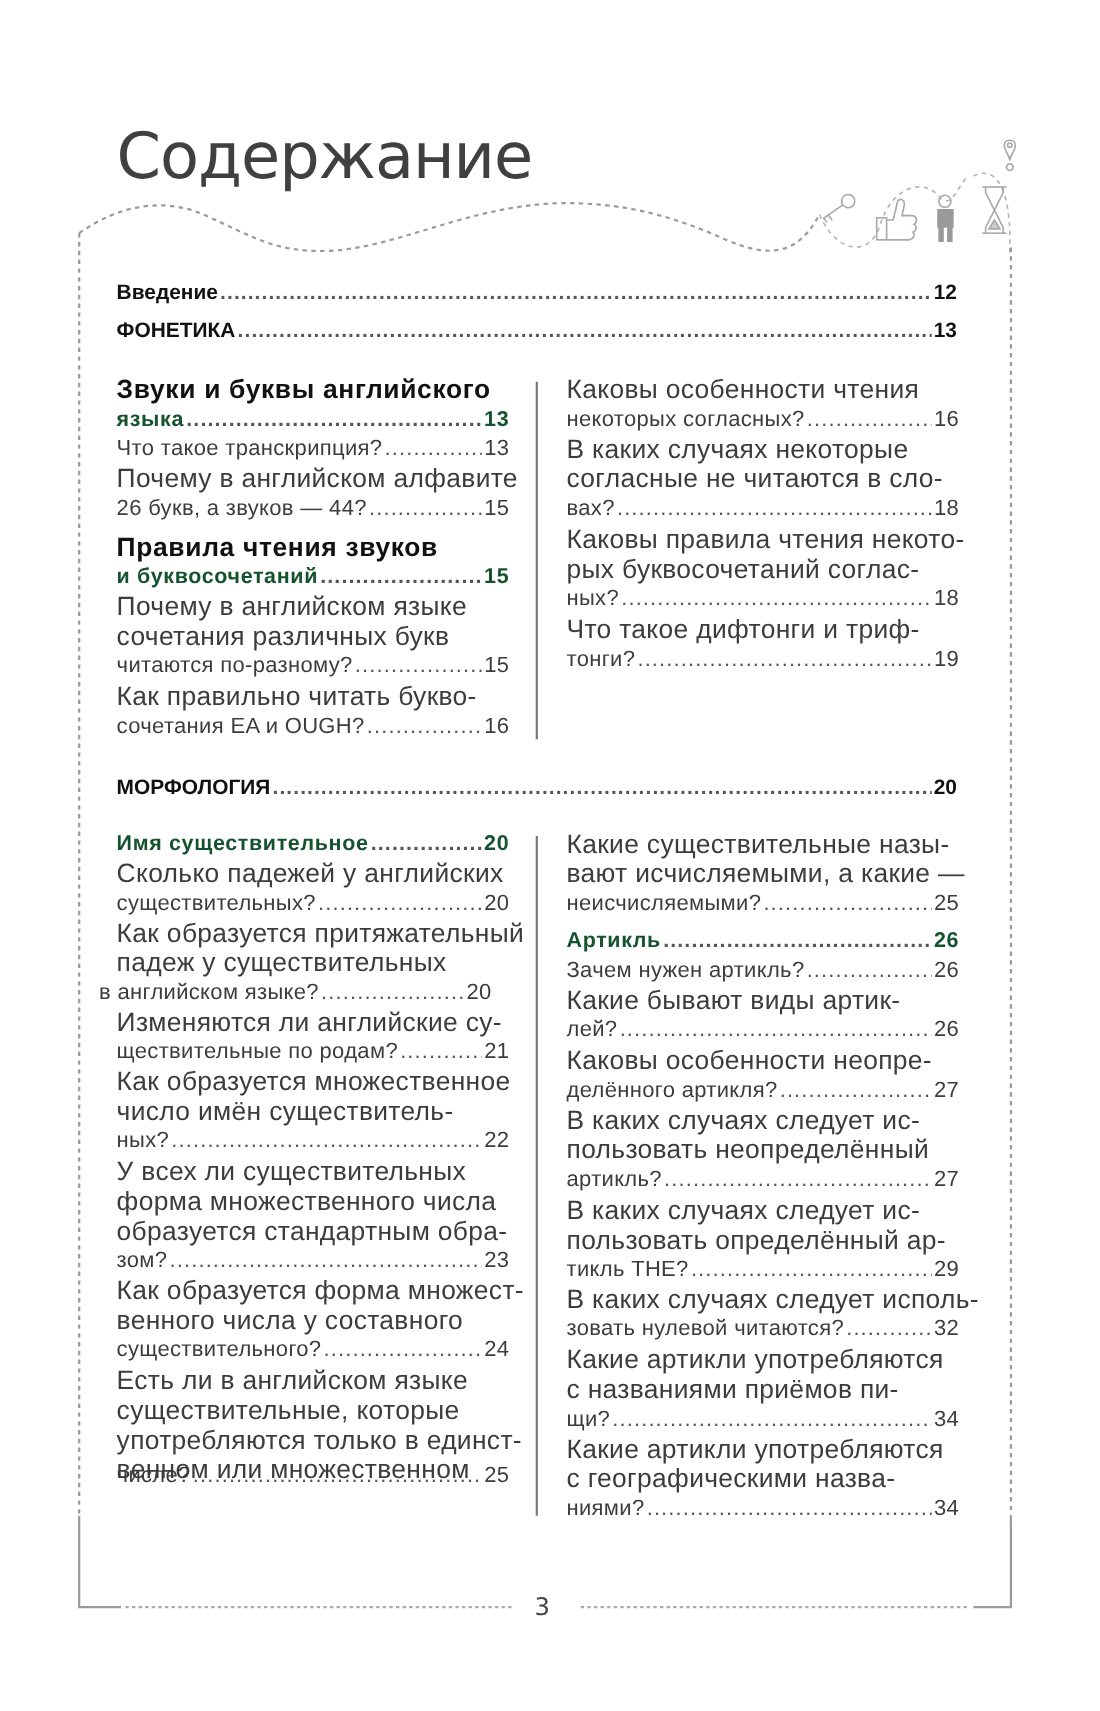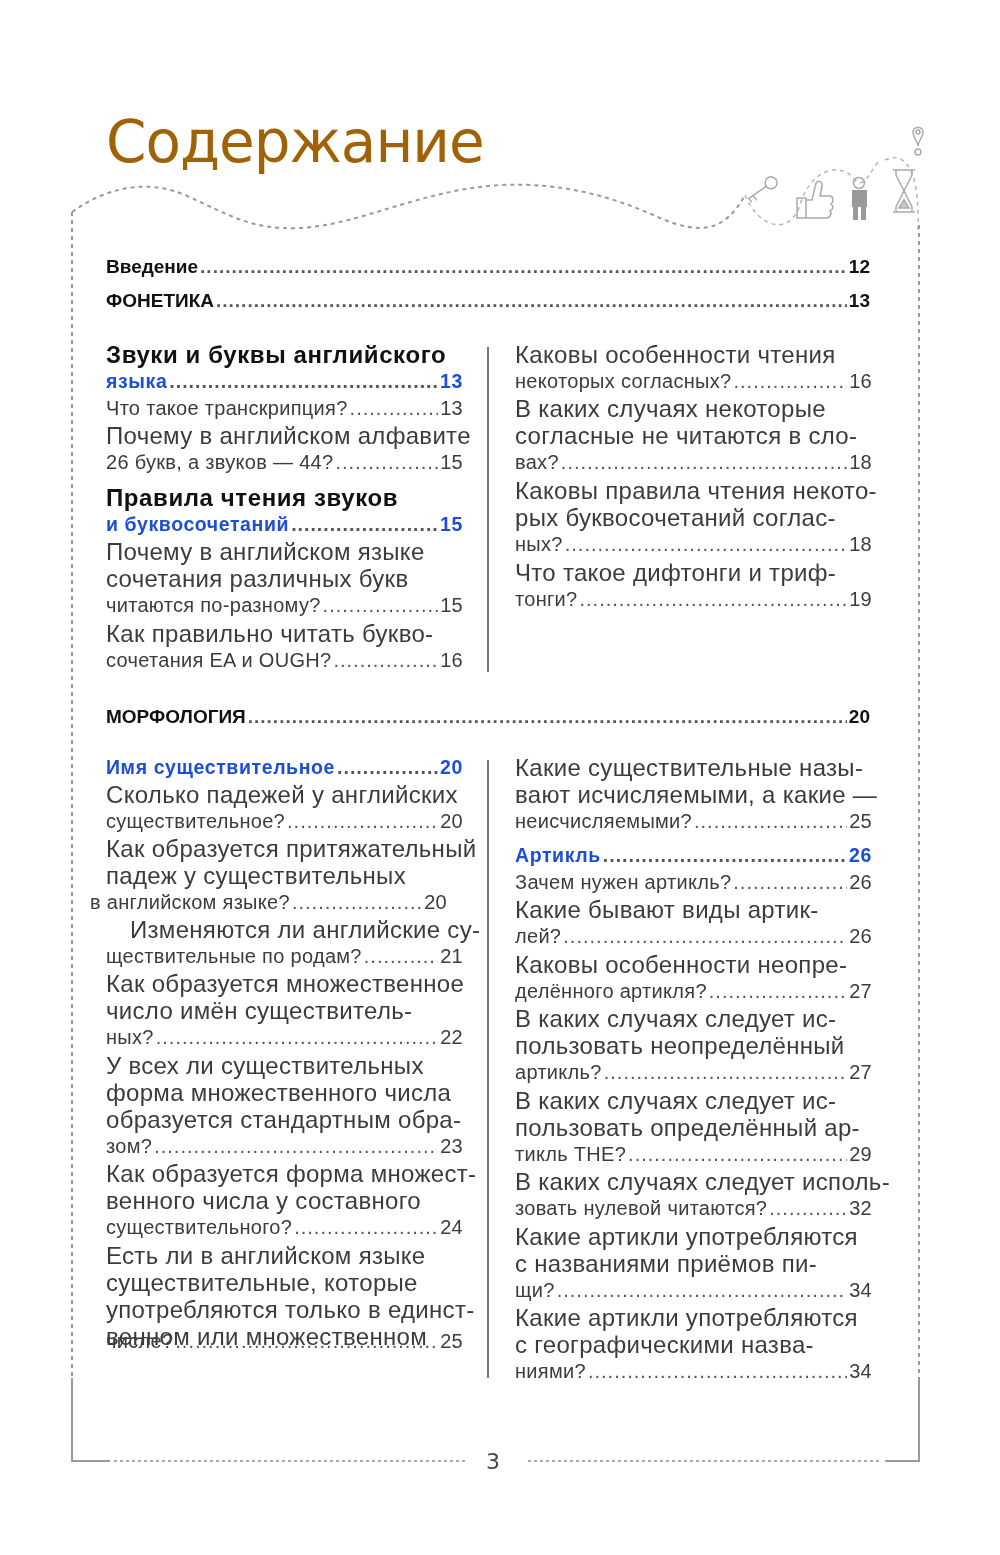--- a/index.html
+++ b/index.html
@@ -1,25 +1,25 @@
 <!DOCTYPE html>
 <html><head>
 <meta charset="utf-8">
 <style>
   html, body { margin: 0; padding: 0; background: #ffffff; }
   body { width: 1000px; height: 1555px; position: relative; overflow: hidden; font-family: "Liberation Sans", sans-serif; color: #3a3a3a; }
-  .title { position: absolute; left: 106px; top: 108px; font-family: "DejaVu Sans", sans-serif; font-size: 58px; font-weight: normal; color: #a16207; letter-spacing: -1px; margin: 0; }
+  .title { position: absolute; left: 106px; top: 108px; font-family: "DejaVu Sans", sans-serif; font-size: 58px; font-weight: normal; color: #404040; letter-spacing: -1px; margin: 0; }
   .deco { position: absolute; left: 0; top: 0; width: 1000px; height: 1555px; pointer-events: none; }
   .row { position: absolute; display: flex; align-items: baseline; font-size: 20px; line-height: 27px; white-space: nowrap; }
   .row .lbl { flex: 0 0 auto; }
   .row .dots { flex: 1 1 auto; overflow: hidden; color: #555; margin: 0 2px; }
   .row .dots::after { content: "........................................................................................................................................................................................................................"; letter-spacing: 1px; }
   .row .pg { flex: 0 0 auto; }
   .chapter { font-weight: bold; color: #111; font-size: 19px; }
-  .section { font-weight: bold; color: #1d4ed8; font-size: 19.5px; letter-spacing: 0.6px; }
+  .section { font-weight: bold; color: #14532d; font-size: 19.5px; letter-spacing: 0.6px; }
   .item { color: #3c3c3c; font-size: 20px; letter-spacing: 0.3px; }
   .cont { position: absolute; font-size: 24px; line-height: 27px; white-space: nowrap; }
   .cont.section { font-weight: bold; color: #111; }
   .cont.item { color: #3c3c3c; }
   .justify { display: flex; justify-content: space-between; }
   .pagenum { position: absolute; left: 486px; top: 1449px; font-size: 22px; color: #444; font-family: "DejaVu Sans", sans-serif; }
 </style>
 </head>
 <body>
 
@@ -179,36 +179,36 @@
 <div>
   <div class="row section" style="left:106px; top:754px; width:357px;">
     <span class="lbl">Имя существительное</span>
       <span class="dots"></span>
       <span class="pg">20</span>
   </div>
 </div>
 <div>
   <div class="cont item" style="left:106px; top:781px;"><span>Сколько падежей у английских</span></div>
   <div class="row item" style="left:106px; top:808px; width:357px;">
-    <span class="lbl">существительное?</span>
+    <span class="lbl">существительных?</span>
       <span class="dots"></span>
       <span class="pg">20</span>
   </div>
 </div>
 <div>
   <div class="cont item" style="left:106px; top:835px;"><span>Как образуется притяжательный</span></div>
   <div class="cont item" style="left:106px; top:862px;"><span>падеж у существительных</span></div>
   <div class="row item" style="left:90px; top:889px; width:357px;">
     <span class="lbl">в английском языке?</span>
       <span class="dots"></span>
       <span class="pg">20</span>
   </div>
 </div>
 <div>
-  <div class="cont item" style="left:106px; top:916px;margin-left:24px;"><span>Изменяются ли английские су-</span></div>
+  <div class="cont item" style="left:106px; top:916px;"><span>Изменяются ли английские су-</span></div>
   <div class="row item" style="left:106px; top:943px; width:357px;">
     <span class="lbl">ществительные по родам?</span>
       <span class="dots"></span>
       <span class="pg">21</span>
   </div>
 </div>
 <div>
   <div class="cont item" style="left:106px; top:970px;"><span>Как образуется множественное</span></div>
   <div class="cont item" style="left:106px; top:997px;"><span>число имён существитель-</span></div>
   <div class="row item" style="left:106px; top:1024px; width:357px;">

